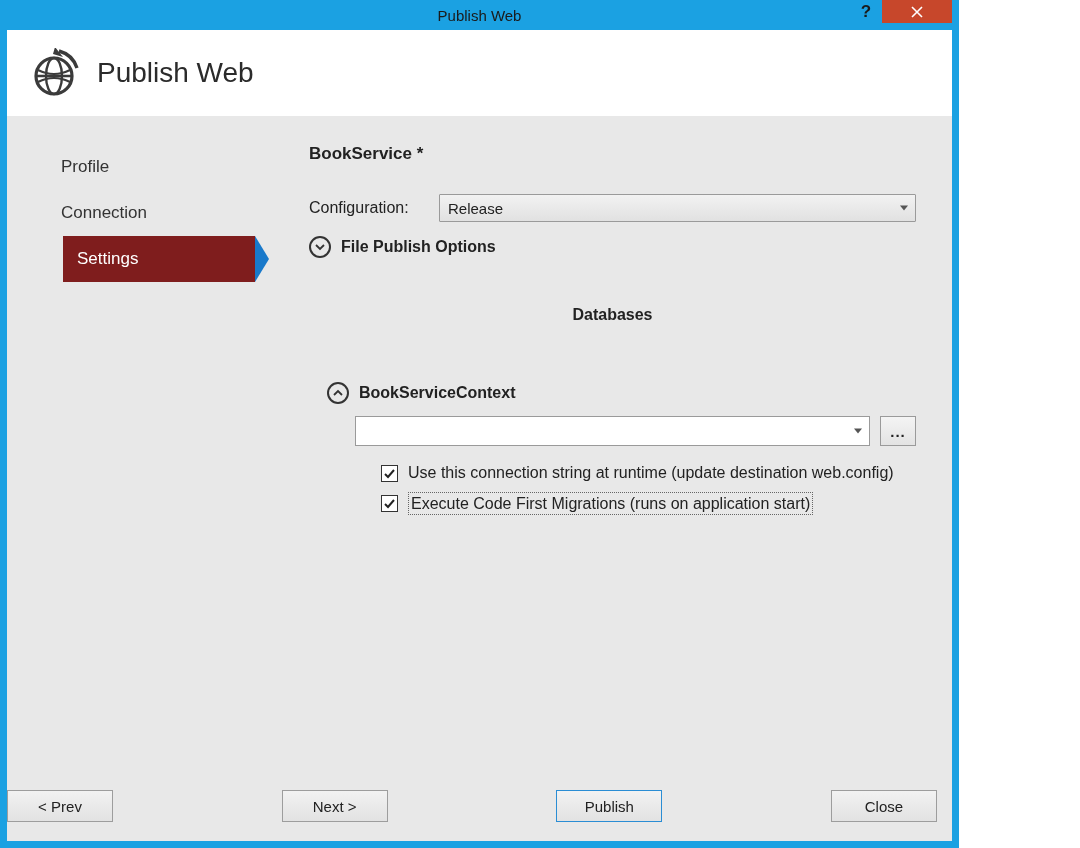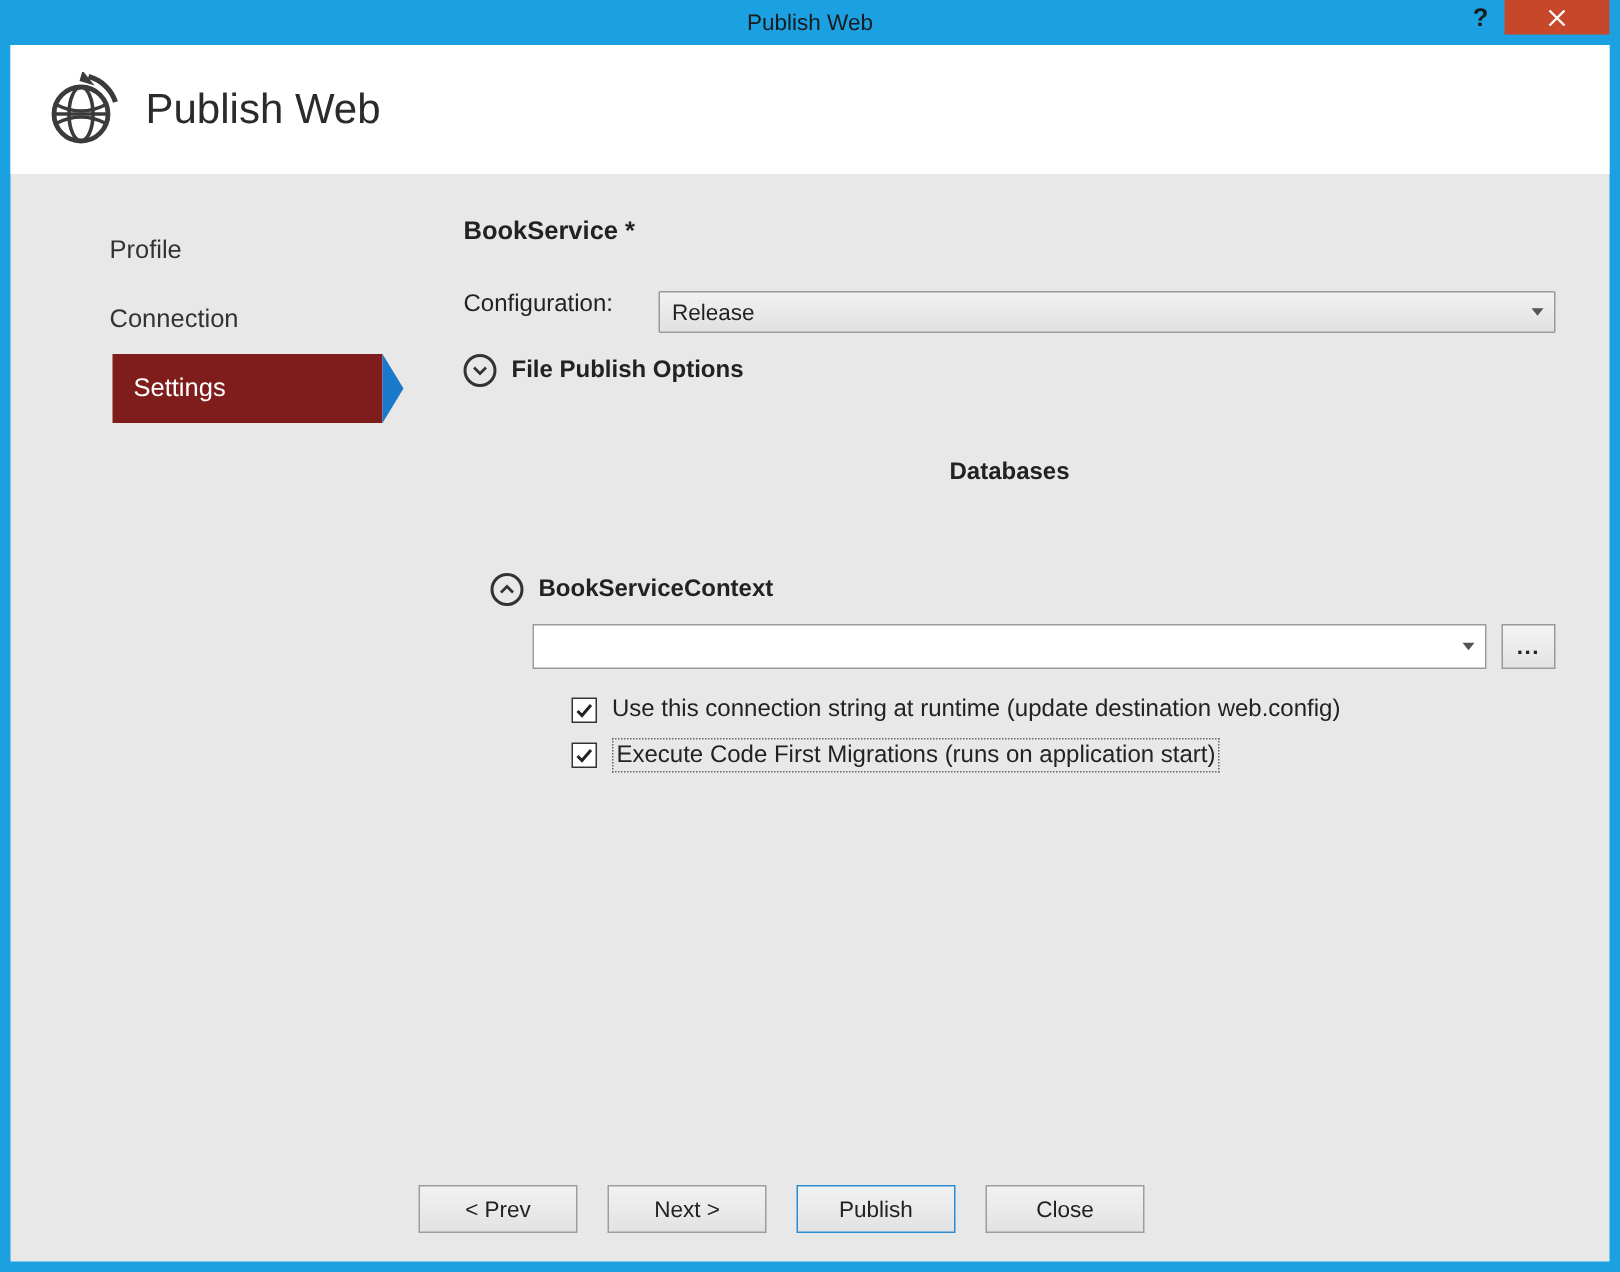--- a/index.html
+++ b/index.html
@@ -1,20 +1,20 @@
 <!DOCTYPE html>
 <html><head>
 <meta charset="utf-8">
 <style>
   * { box-sizing: border-box; }
   html, body { margin:0; padding:0; font-family:"Segoe UI", Tahoma, sans-serif; font-size:15px; color:#222; }
   body { background:#fff; }
 
   .chrome {
-    width:1080px; height:848px;
+    width:959px; height:848px;
     background:#1ba1e2;
     padding:0 7px 7px 7px;
     position:relative;
   }
   .titlebar {
     height:30px;
     display:flex;
     align-items:center;
     position:relative;
   }
@@ -33,21 +33,21 @@
     background:#fff;
     padding:18px 22px 18px 22px;
     display:flex; align-items:center; gap:18px;
   }
   .globe-icon { width:50px; height:50px; }
   .header-title { font-size:28px; font-weight:300; color:#2b2b2b; }
 
   .wizard-body { flex:1; display:flex; padding:28px 0 0 0; }
 
   .nav {
-    width:248px; padding-left:52px;
+    width:248px; padding-left:40px;
   }
   .nav-item {
     height:46px; display:flex; align-items:center;
     font-size:17px; color:#333; padding-left:14px;
     cursor:pointer;
   }
   .nav-item.active {
     background:#7f1d1d; color:#fff; position:relative;
     padding-left:14px; margin-left:16px;
   }
@@ -56,21 +56,21 @@
     width:0; height:0;
     border-top:23px solid transparent;
     border-bottom:23px solid transparent;
     border-left:14px solid #1979ca;
   }
 
   .content { flex:1; padding:0 36px 0 54px; }
 
   .proj-title { font-weight:600; font-size:17px; margin-bottom:30px; }
 
-  .row { display:flex; align-items:flex-start; margin-bottom:14px; }
+  .row { display:flex; align-items:center; margin-bottom:14px; }
   .cfg-label { width:130px; font-size:16px; }
   .select {
     flex:1; height:28px; background:#e8e8e8;
     border:1px solid #9a9a9a; border-radius:1px;
     display:flex; align-items:center; padding:0 8px;
     position:relative;
     background:linear-gradient(#f2f2f2,#e1e1e1);
   }
   .select-caret {
     position:absolute; right:7px; top:50%; transform:translateY(-50%);
@@ -98,22 +98,22 @@
     width:36px; height:30px; border:1px solid #9a9a9a; background:linear-gradient(#f4f4f4,#e3e3e3);
     display:flex; align-items:center; justify-content:center; letter-spacing:1px; font-weight:bold;
   }
 
   .chk-row { display:flex; align-items:center; gap:10px; margin:18px 0 0 72px; font-size:16px;}
   .chk { width:17px;height:17px; border:1px solid #333; background:#fff; display:flex;align-items:center;justify-content:center;}
   .chk svg{width:13px;height:13px;}
   .focus-label { border:1px dotted #666; padding:0 2px; line-height:21px;}
 
   .footer {
-    height:70px; display:flex; justify-content:center; align-items:center;
-    gap:20px; padding-right:38px;
+    height:70px; display:flex; justify-content:space-between; align-items:center;
+    gap:20px; padding-right:15px;
   }
   .btn {
     width:106px; height:32px; border:1px solid #9d9d9d;
     background:linear-gradient(#f2f2f2,#e2e2e2);
     display:flex; align-items:center; justify-content:center;
     font-size:15px; color:#222;
   }
   .btn.primary { border:1px solid #2a8dd4; }
 </style>
 </head>

